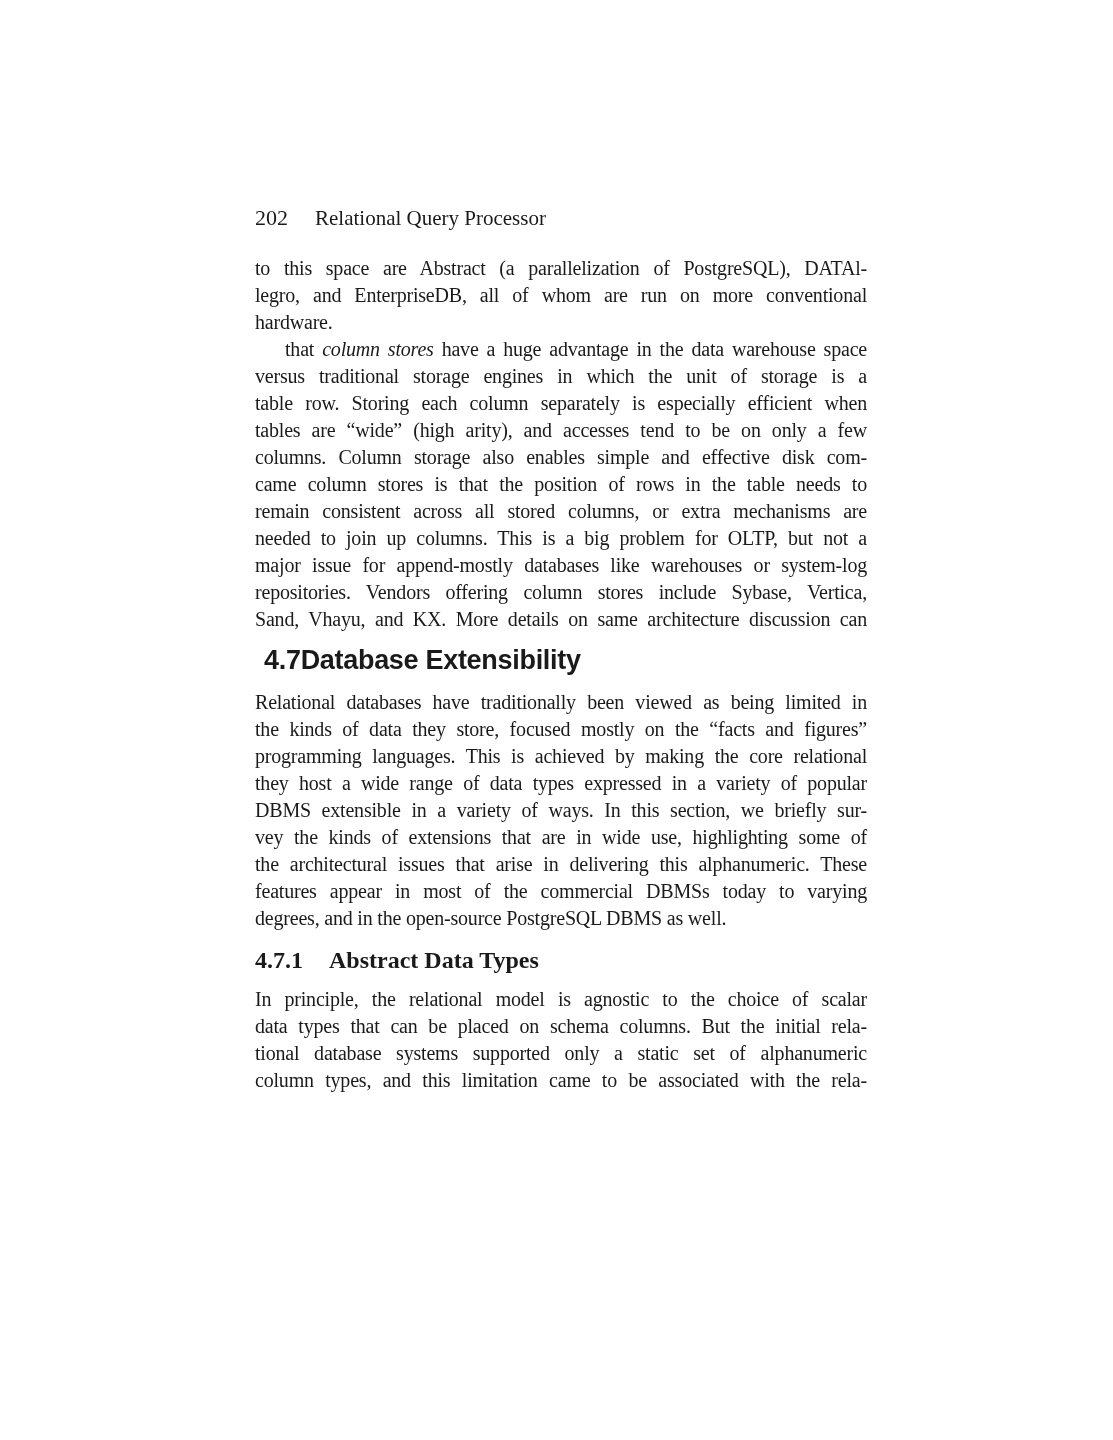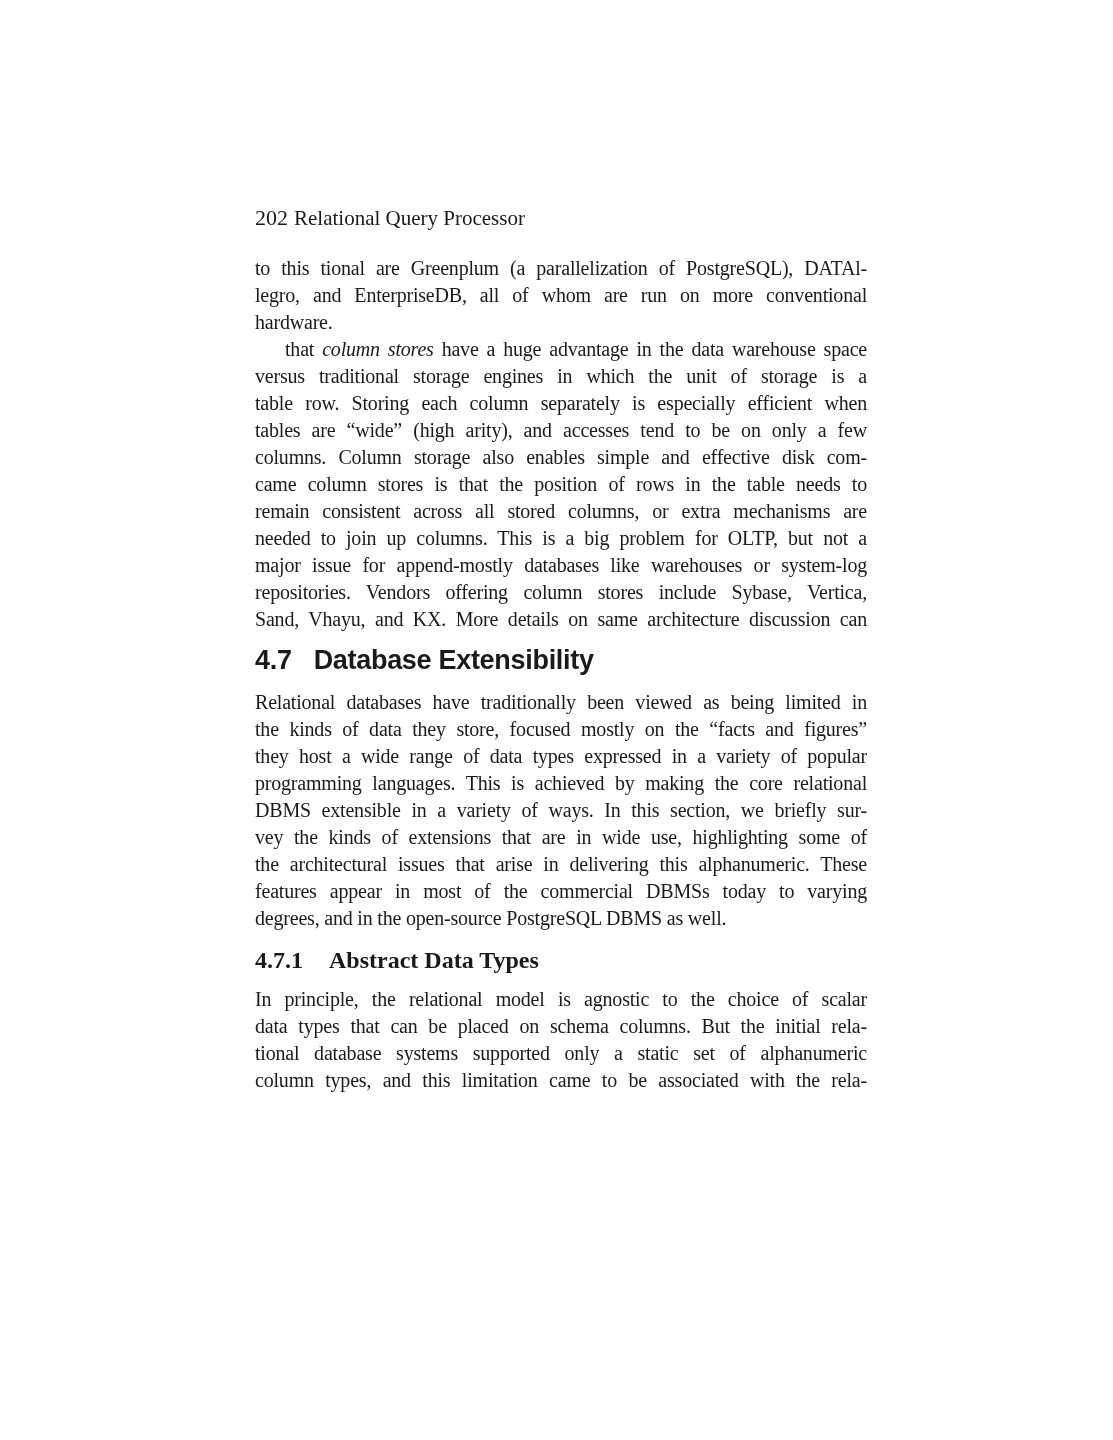--- a/index.html
+++ b/index.html
@@ -19,21 +19,21 @@
   .content {
     position: absolute;
     left: 255px;
     top: 205px;
     width: 612px;
   }
   
   .running-header {
     display: flex;
     align-items: flex-end;
-    gap: 6px;
+    gap: 27px;
     font-size: 21px;
     line-height: 26px;
     margin-bottom: 24px;
     white-space: nowrap;
   }
   .running-header .pagenum { font-size: 22px; }
   .running-header .htitle  { }
 
   
   .para { margin: 0; }
@@ -45,22 +45,21 @@
     text-align-last: justify;
     white-space: normal;
   }
   .line.flush { text-align-last: left; }
   .para.indent .line:first-child { text-indent: 30px; }
 
   
   .sec-heading {
     display: flex;
     align-items: baseline;
-    gap: 22px;
-    margin: 11px 0 13px 0;
+    margin: 11px 0 13px 9px;
     font-family: "Liberation Sans", sans-serif;
     font-weight: bold;
     font-size: 27px;
     line-height: 32px;
     letter-spacing: -0.3px;
   }
   
   .subsec-heading {
     display: flex;
     align-items: baseline;
@@ -78,21 +77,21 @@
 <div class="page">
   <div class="content">
 
     <div class="running-header">
       <span class="pagenum">202</span>
       <span class="htitle">Relational Query Processor</span>
     </div>
 
     <div id="body-text">
         <div class="para">
-          <div class="line">to this tional are Greenplum (a parallelization of PostgreSQL), DATAl-</div>
+          <div class="line">to this space are Abstract (a parallelization of PostgreSQL), DATAl-</div>
           <div class="line">legro, and EnterpriseDB, all of whom are run on more conventional</div>
           <div class="line flush">hardware.</div>
         </div>
         <div class="para indent">
           <div class="line">that <i>column stores</i> have a huge advantage in the data warehouse space</div>
           <div class="line">versus traditional storage engines in which the unit of storage is a</div>
           <div class="line">table row. Storing each column separately is especially efficient when</div>
           <div class="line">tables are “wide” (high arity), and accesses tend to be on only a few</div>
           <div class="line">columns. Column storage also enables simple and effective disk com-</div>
           <div class="line">came column stores is that the position of rows in the table needs to</div>
@@ -102,22 +101,22 @@
           <div class="line">repositories. Vendors offering column stores include Sybase, Vertica,</div>
           <div class="line">Sand, Vhayu, and KX. More details on same architecture discussion can</div>
         </div>
         <div class="sec-heading">
           <span>4.7</span>
           <span>Database Extensibility</span>
         </div>
         <div class="para">
           <div class="line">Relational databases have traditionally been viewed as being limited in</div>
           <div class="line">the kinds of data they store, focused mostly on the “facts and figures”</div>
+          <div class="line">programming languages. This is achieved by making the core relational</div>
           <div class="line">they host a wide range of data types expressed in a variety of popular</div>
-          <div class="line">programming languages. This is achieved by making the core relational</div>
           <div class="line">DBMS extensible in a variety of ways. In this section, we briefly sur-</div>
           <div class="line">vey the kinds of extensions that are in wide use, highlighting some of</div>
           <div class="line">the architectural issues that arise in delivering this alphanumeric. These</div>
           <div class="line">features appear in most of the commercial DBMSs today to varying</div>
           <div class="line flush">degrees, and in the open-source PostgreSQL DBMS as well.</div>
         </div>
         <div class="subsec-heading">
           <span>4.7.1</span>
           <span>Abstract Data Types</span>
         </div>

